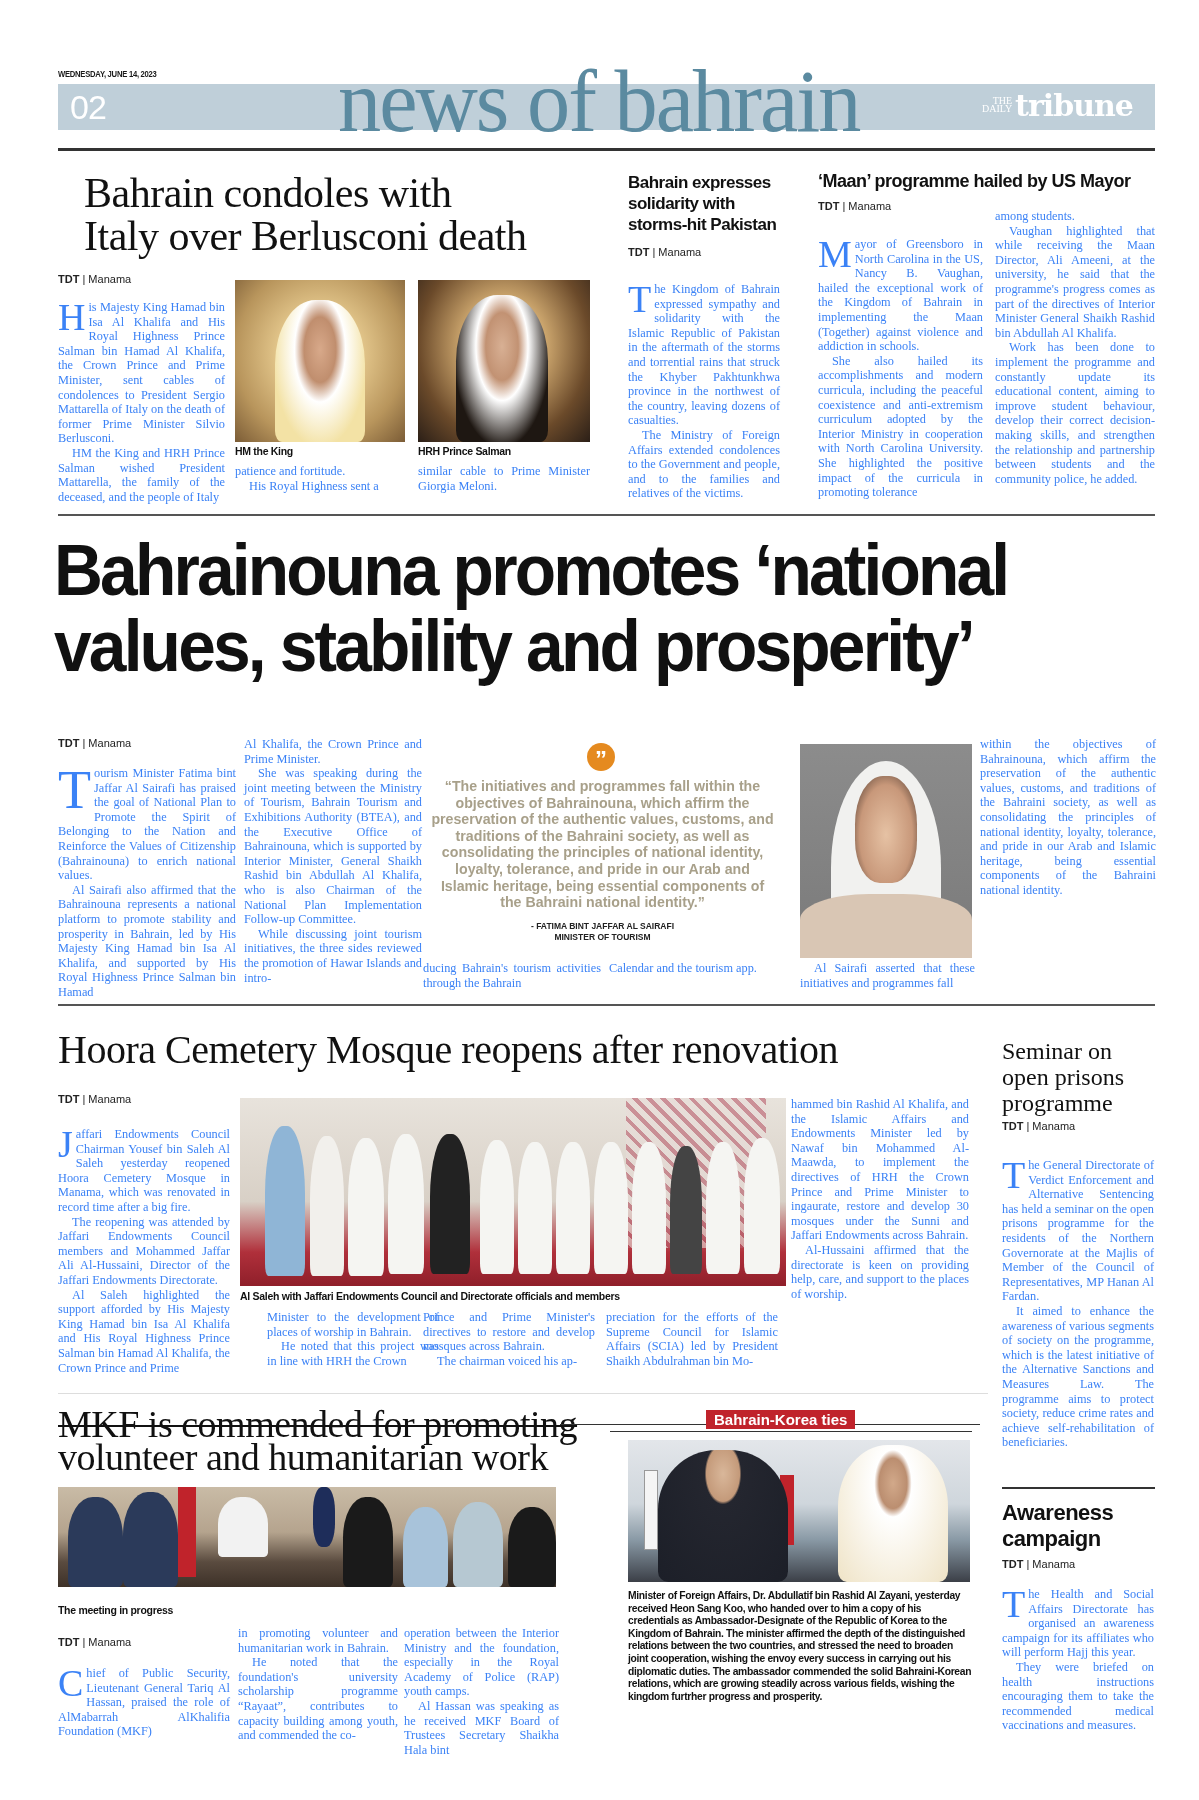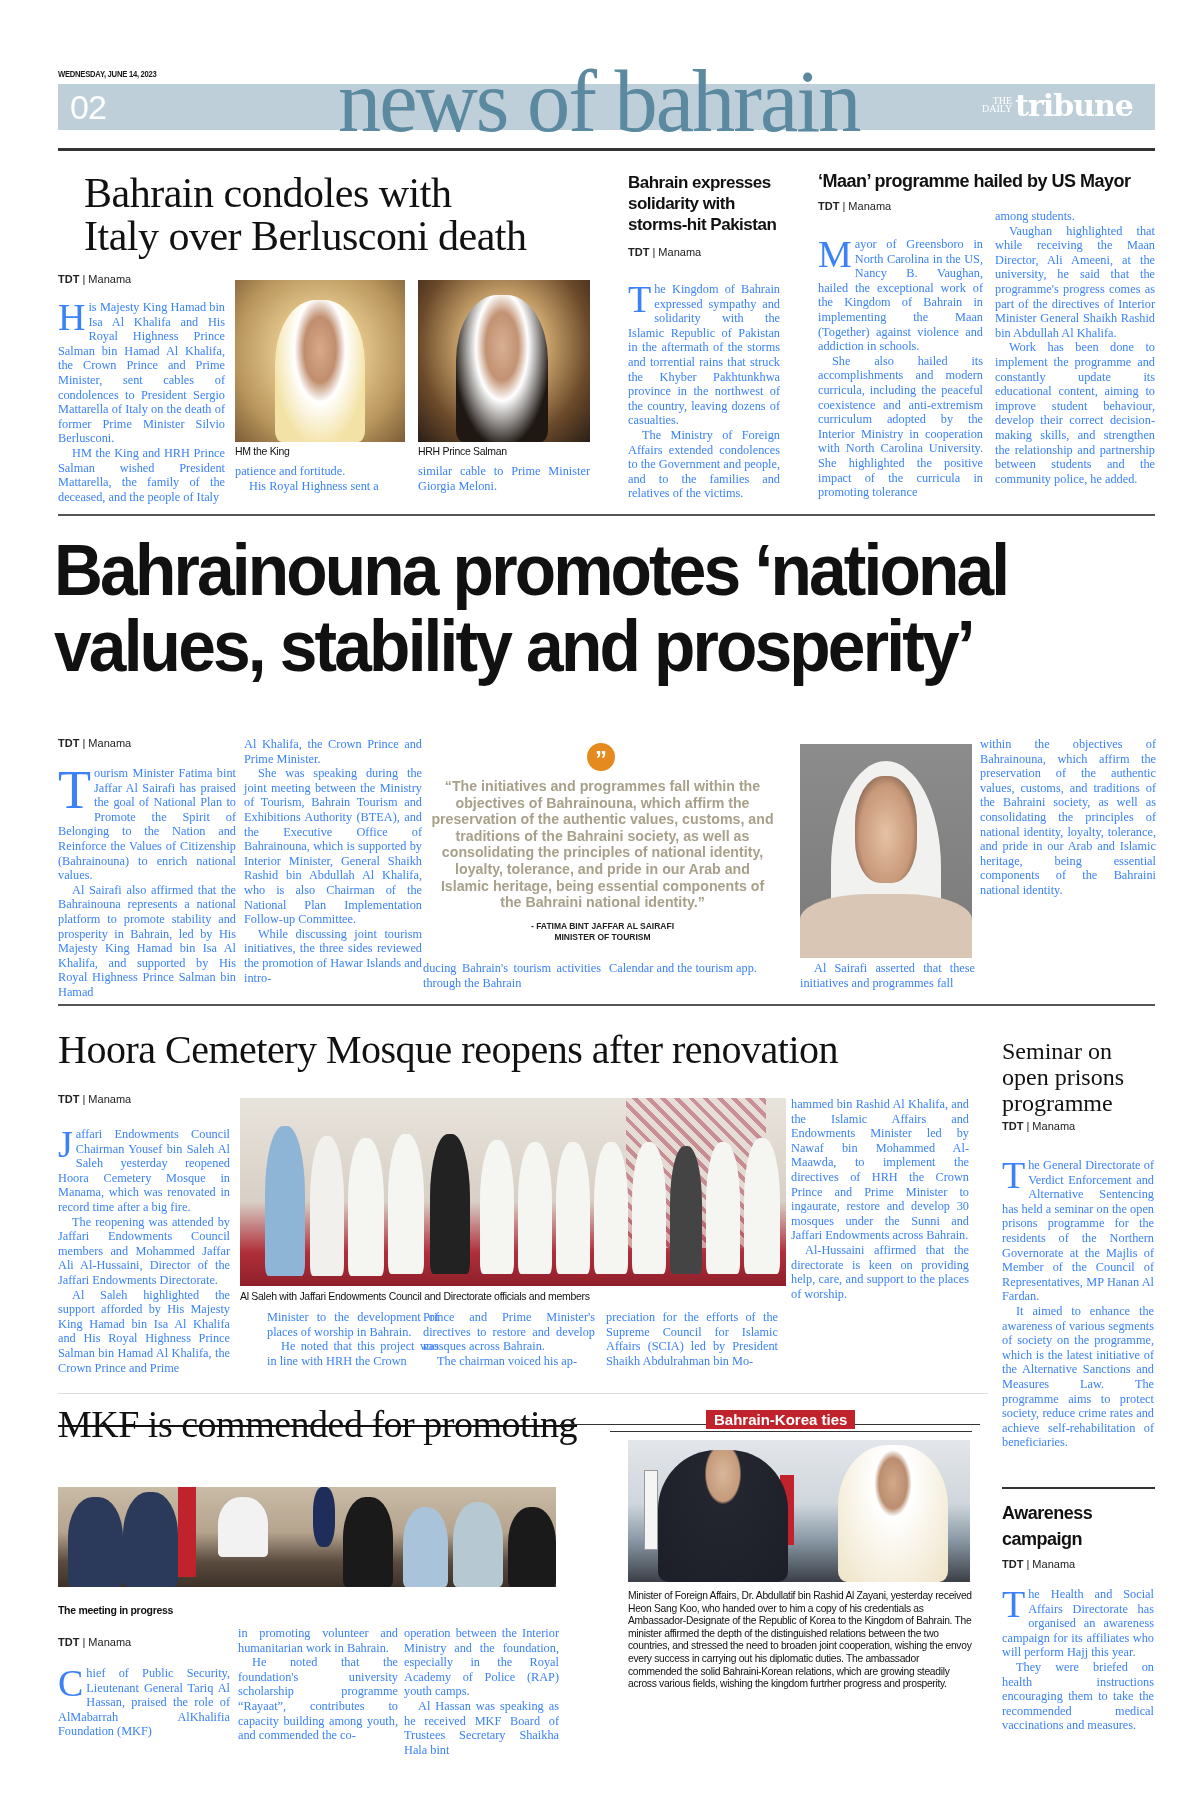--- a/index.html
+++ b/index.html
@@ -20,21 +20,21 @@
 
   
   .h-serif { font-family: "Liberation Serif", serif; color: #111; line-height: 1.02; }
   .h-sans { font-family: "Liberation Sans", sans-serif; font-weight: bold; color: #111; line-height: 1.1; letter-spacing: -0.5px; }
   .byline { font-family: "Liberation Sans", sans-serif; font-size: 11px; color: #222; }
   .byline b { font-weight: bold; }
   .body { font-family: "Liberation Serif", serif; font-size: 12.3px; line-height: 14.6px; color: #3b82f6; text-align: justify; hyphens: auto; }
   .body p { text-indent: 14px; }
   .body p.first { text-indent: 0; }
   .dropcap { float: left; font-size: 38px; line-height: 30px; margin: 2px 3px 0 0; font-family: "Liberation Serif", serif; }
-  .caption { font-family: "Liberation Sans", sans-serif; font-size: 10.5px; font-weight: normal; color: #111; letter-spacing: -0.3px; }
+  .caption { font-family: "Liberation Sans", sans-serif; font-size: 10.5px; font-weight: bold; color: #111; letter-spacing: -0.3px; }
 
   
   .photo { overflow: hidden; }
   .ph-king { background: radial-gradient(ellipse at 50% 45%, #f4e5c4 0%, #e2c58a 35%, #b8955c 70%, #7b5c36 100%); }
   .ph-prince { background: radial-gradient(ellipse at 50% 40%, #f0e2c7 0%, #caa46c 35%, #6b4a2a 70%, #2b1f17 100%); }
   .ph-minister { background: linear-gradient(180deg, #8c8c8c 0%, #7a7a7a 100%); }
   .ph-minister .face { position:absolute; left: 32%; top: 15%; width: 36%; height: 50%; border-radius: 45% 45% 40% 40%; background: radial-gradient(ellipse at 50% 55%, #e6c2a4 0%, #c8987a 60%, #3a2a22 100%); }
   .ph-minister .scarf { position:absolute; left: 18%; top: 8%; width: 64%; height: 100%; border-radius: 50% 50% 10% 10%; background: #f1f1ef; }
   .ph-minister .coat { position:absolute; left: 0; bottom: 0; width: 100%; height: 30%; background: #d9c6b4; border-radius: 40% 40% 0 0; }
   .ph-mosque { background: linear-gradient(180deg, #e8e3dc 0%, #d8d0c6 55%, #b0303b 82%, #8f1f2a 100%); }
@@ -194,31 +194,32 @@
 
 <div class="abs h-serif" style="left:1002px; top:1038px; width:150px; font-size:24px; line-height:26px;">Seminar on open prisons programme</div>
 <div class="abs byline" style="left:1002px; top:1120px;"><b>TDT</b> <span>| Manama</span></div>
 <div class="abs body" style="left:1002px; top:1158px; width:152px;">
   <p class="first"><span class="dropcap">T</span><span>he General Directorate of Verdict Enforcement and Alternative Sentencing has held a seminar on the open prisons programme for the residents of the Northern Governorate at the Majlis of Member of the Council of Representatives, MP Hanan Al Fardan.</span></p>
   <p>It aimed to enhance the awareness of various segments of society on the programme, which is the latest initiative of the Alternative Sanctions and Measures Law. The programme aims to protect society, reduce crime rates and achieve self-rehabilitation of beneficiaries.</p>
 </div>
 
 <div class="abs rule-thin" style="left:1002px; top:1487px; width:153px; background:#333; height:2px;"></div>
 
-<div class="abs h-sans" style="left:1002px; top:1500px; width:150px; font-size:18px; line-height:26px;">Awareness campaign</div>
+<div class="abs h-sans" style="left:1002px; top:1500px; width:150px; font-size:22px; line-height:26px;">Awareness campaign</div>
 <div class="abs byline" style="left:1002px; top:1558px;"><b>TDT</b> <span>| Manama</span></div>
 <div class="abs body" style="left:1002px; top:1587px; width:152px;">
   <p class="first"><span class="dropcap">T</span><span>he Health and Social Affairs Directorate has organised an awareness campaign for its affiliates who will perform Hajj this year.</span></p>
   <p>They were briefed on health instructions encouraging them to take the recommended medical vaccinations and measures.</p>
 </div>
 
 <div class="abs rule-thin" style="left:58px; top:1393px; width:930px; background:#ddd;"></div>
 
 <div class="abs h-serif" style="left:58px; top:1408px; width:560px; font-size:38px; line-height:33px; letter-spacing:-0.5px;">
   <div style="text-decoration: line-through; text-decoration-thickness:2px;">MKF is commended for promoting</div>
+  <div>volunteer and humanitarian work</div>
 </div>
 <div class="abs rule-thin" style="left:560px; top:1424px; width:420px; background:#333;"></div>
 <div class="abs photo ph-meeting" style="left:58px; top:1487px; width:498px; height:100px;">
   <div style="position:absolute; left:120px; top:0; width:18px; height:90px; background:#c0232b;"></div>
   <div style="position:absolute; left:255px; top:0; width:22px; height:60px; background:#1e2d5a; border-radius:40%;"></div>
   <div class="person" style="left:10px; top:10px; width:55px; height:90px; background:#2b3a5a;"></div>
   <div class="person" style="left:65px; top:5px; width:55px; height:95px; background:#2b3a5a;"></div>
   <div class="person" style="left:160px; top:10px; width:50px; height:60px; background:#f2f2f2;"></div>
   <div class="person" style="left:285px; top:10px; width:50px; height:90px; background:#1a1a1a;"></div>
   <div class="person" style="left:345px; top:20px; width:45px; height:80px; background:#a8c3da;"></div>

